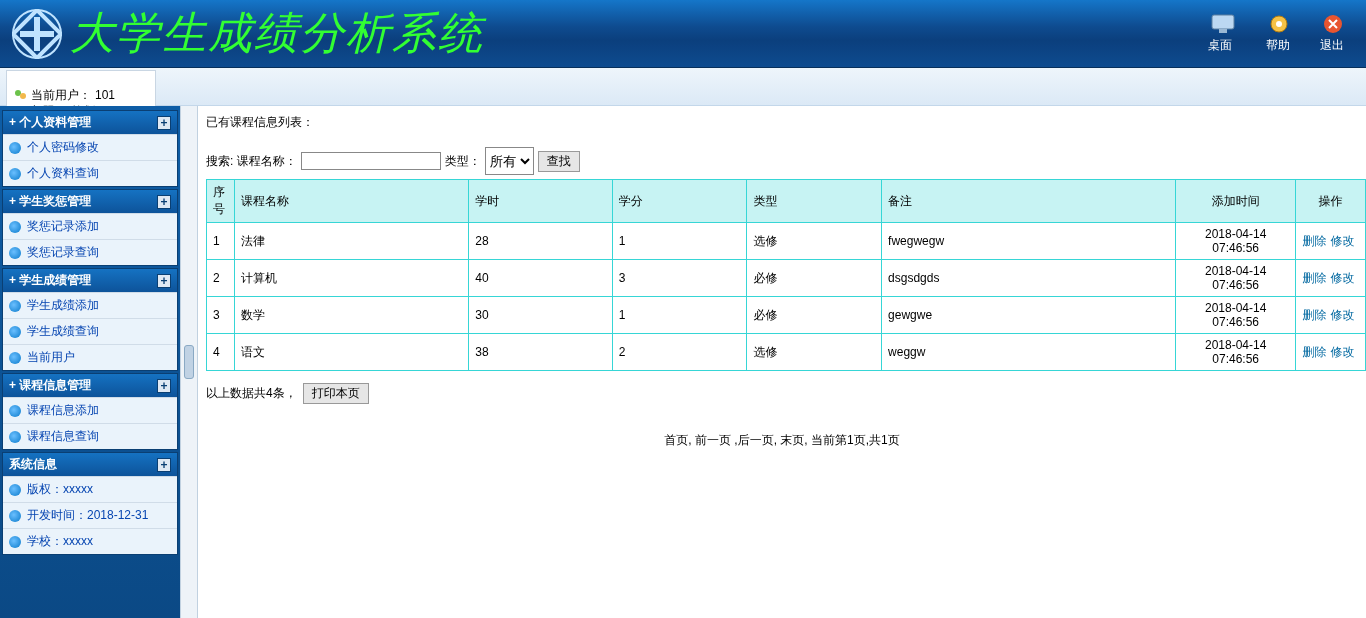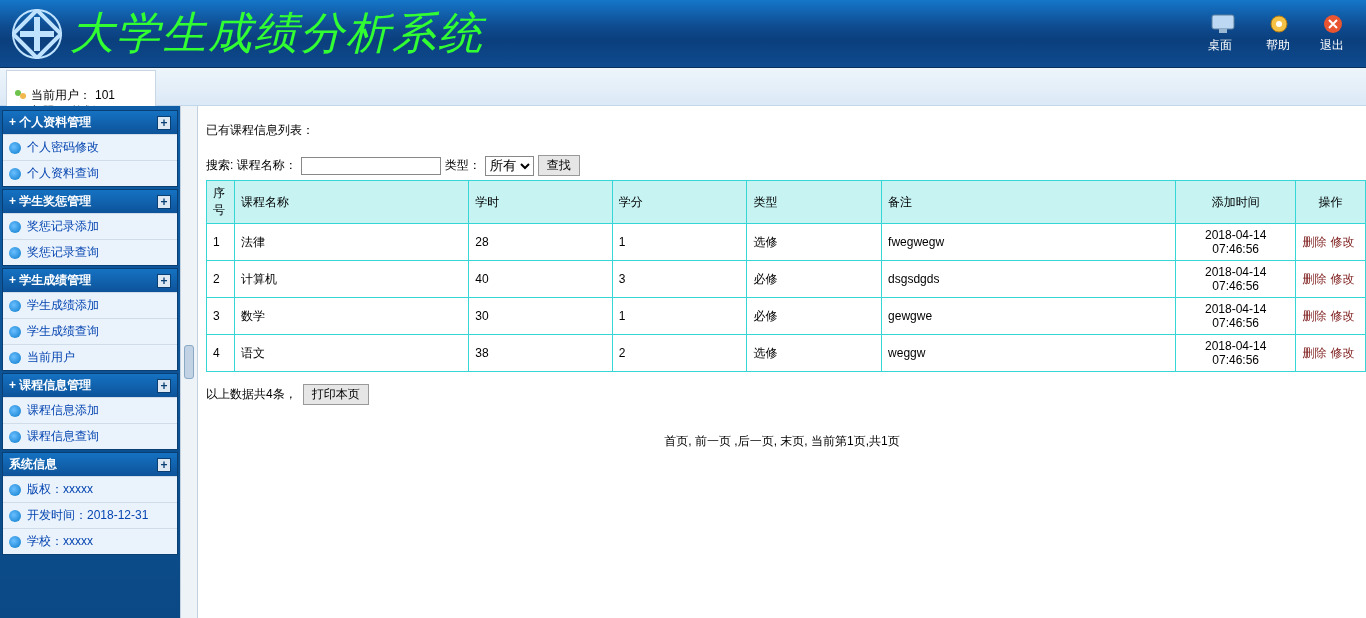--- a/index.html
+++ b/index.html
@@ -18,30 +18,30 @@
   .sidebar { width: 180px; background: linear-gradient(#0e5da6, #0b4985); padding: 4px 2px; }
   .panel { background: #fff; border: 1px solid #0a3f73; margin-bottom: 2px; }
   .panel-head { background: linear-gradient(#1572c2, #0d539a); color: #fff; padding: 3px 6px; display: flex; justify-content: space-between; align-items: center; font-size: 12px; font-weight: bold; position: relative; }
   .panel-head .plus { width: 14px; height: 14px; border: 1px solid #0a3f73; background: #dfe9f4; display: flex; align-items: center; justify-content: center; color: #0a3f73; font-weight: bold; font-size: 12px; }
   .panel-items { }
   .panel-item { padding: 4px 6px; border-top: 1px solid #d0dce8; display: flex; align-items: center; gap: 6px; cursor: pointer; background: #eaf3fb; }
   .panel-item a { color: #0645b1; text-decoration: none; }
   .bullet { width: 12px; height: 12px; border-radius: 50%; background: radial-gradient(circle at 40% 40%, #6abfff, #0a7acb); display: inline-block; }
   .splitter { width: 18px; background: #eef3f8; border-left: 1px solid #c1d1e0; border-right: 1px solid #c1d1e0; display: flex; align-items: center; justify-content: center; }
   .splitter .handle { width: 10px; height: 34px; background: #c0d2e4; border: 1px solid #8aa9c4; border-radius: 3px; }
-  .main { flex: 1; padding: 16px 8px; overflow: auto; }
+  .main { flex: 1; padding: 8px 8px; overflow: auto; }
   .list-title { font-size: 12px; margin-bottom: 16px; }
   .search-row { display: flex; align-items: center; gap: 4px; margin-bottom: 4px; }
   .search-row input[type=text] { width: 140px; height: 18px; border: 1px solid #888; padding: 0 2px; }
-  .search-row select { height: 20px; border: 1px solid #888; background: #fff; }
+  .search-row select { height: 28px; border: 1px solid #888; background: #fff; }
   .btn { background: #e6e6e6; border: 1px solid #999; padding: 1px 8px; cursor: pointer; font-size: 12px; }
   table.grid { width: 1160px; border-collapse: collapse; }
   table.grid th, table.grid td { border: 1px solid #36d6d6; padding: 4px 6px; text-align: left; font-size: 12px; font-weight: normal; }
   table.grid th { background: #c7f3f3; }
-  table.grid td.op a { color: #7f1d1d; text-decoration: none; margin-right: 4px; }
+  table.grid td.op a { color: #0369a1; text-decoration: none; margin-right: 4px; }
   .below { margin-top: 12px; display: flex; align-items: center; gap: 6px; }
   .pager { text-align: center; margin-top: 28px; }
   .logo-svg { width: 50px; height: 50px; }
 </style>
 </head>
 <body>
 
 <div class="topbar">
   <div class="brand">
     <svg class="logo-svg" viewBox="0 0 50 50">

